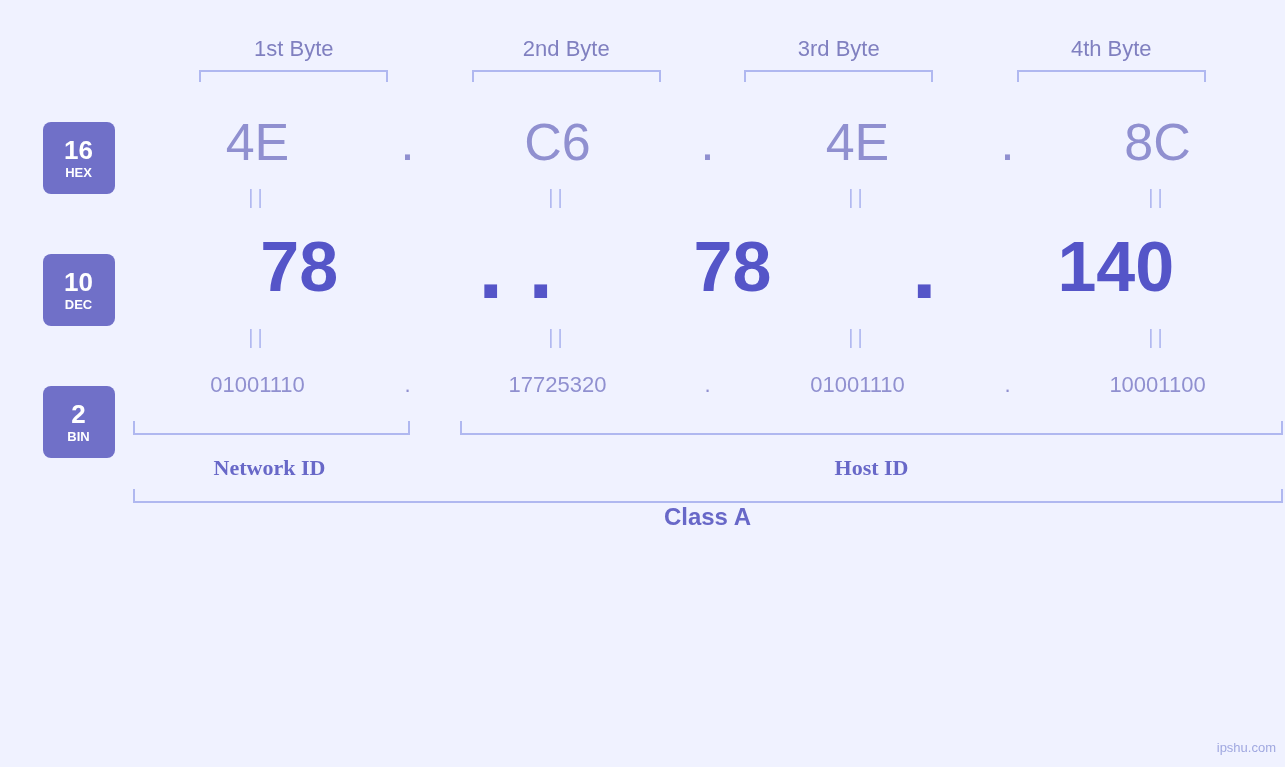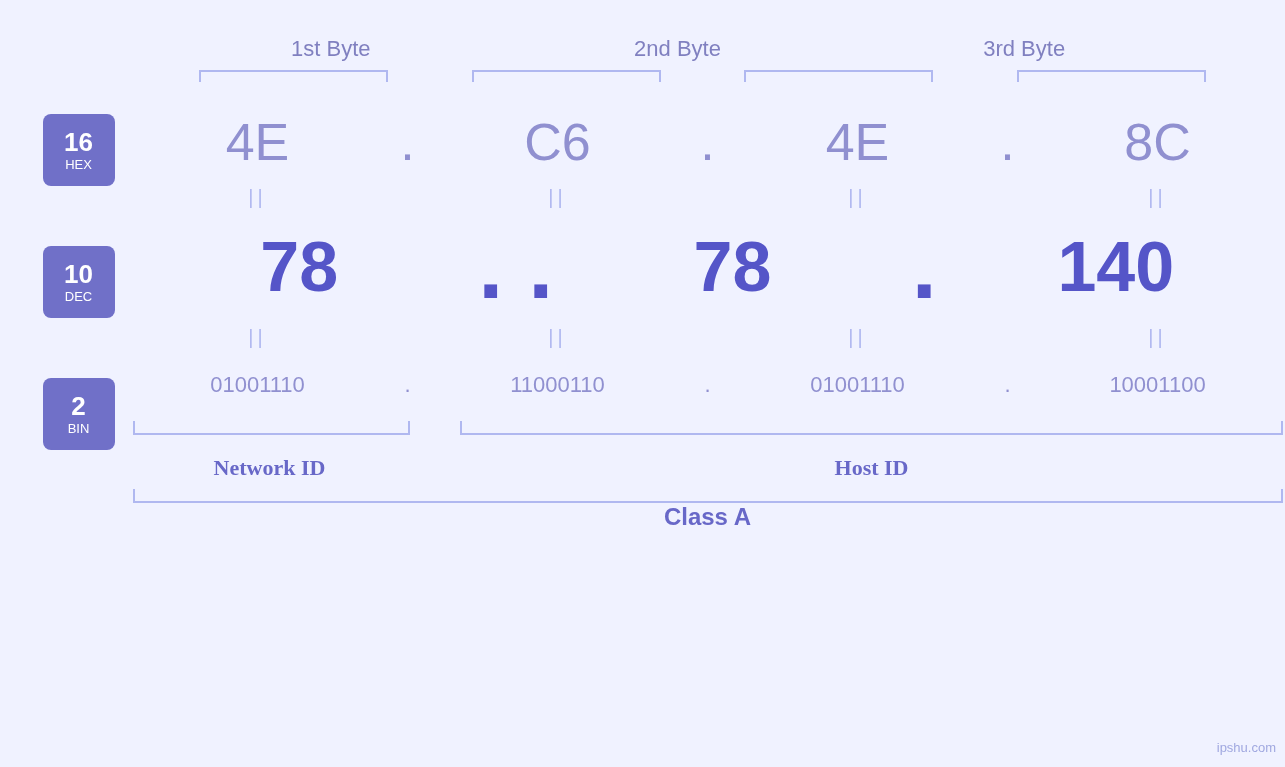--- a/index.html
+++ b/index.html
@@ -87,21 +87,21 @@
     }
 
     .badge-num {
       font-size: 26px;
       font-weight: bold;
       line-height: 1.1;
     }
 
     .badge-label {
       font-size: 13px;
-      font-weight: normal;
+      font-weight: bold;
     }
 
     
     .data-section {
       flex: 1;
       display: flex;
       flex-direction: column;
       padding-top: 0;
     }
 
@@ -230,21 +230,21 @@
     
     .watermark {
       position: absolute;
       bottom: 12px;
       right: 9px;
       color: #a0a8e0;
       font-size: 13px;
     }
 
     
-    .badge-hex { margin-top: 2px; text-align: right; }
+    .badge-hex { margin-top: 10px; text-align: right; }
     .badge-dec { margin-top: 60px; }
     .badge-bin { margin-top: 60px; }
 
     .badges-wrapper {
       display: flex;
       flex-direction: column;
       padding-left: 40px;
       padding-top: 10px;
       width: 130px;
     }
@@ -254,20 +254,21 @@
 
 <div class="container">
 
   <div class="byte-headers">
     <div class="byte-header">1st Byte</div>
     <div style="flex:0 0 50px"></div>
     <div class="byte-header">2nd Byte</div>
     <div style="flex:0 0 50px"></div>
     <div class="byte-header">3rd Byte</div>
     <div style="flex:0 0 50px"></div>
+    <div class="byte-header">4th Byte</div>
   </div>
 
   <div class="top-brackets">
     <div class="bracket-cell">
       <div class="bracket-top"></div>
     </div>
     <div style="flex:0 0 50px"></div>
     <div class="bracket-cell">
       <div class="bracket-top"></div>
     </div>
@@ -335,21 +336,21 @@
         <div class="equals-cell">||</div>
         <div class="equals-dot"></div>
         <div class="equals-cell">||</div>
         <div class="equals-dot"></div>
         <div class="equals-cell">||</div>
       </div>
 
       <div class="data-row bin-row" style="height:65px;">
         <div class="cell">01001110</div>
         <div class="dot-cell" style="font-size:22px;color:#9090d0;">.</div>
-        <div class="cell">11000110</div>
+        <div class="cell">17725320</div>
         <div class="dot-cell" style="font-size:22px;color:#9090d0;">.</div>
         <div class="cell">01001110</div>
         <div class="dot-cell" style="font-size:22px;color:#9090d0;">.</div>
         <div class="cell">10001100</div>
       </div>
 
       <div class="bottom-section" style="width:100%;margin-left:0;">
         <div class="bottom-brackets-row">
 
           <div style="flex:1;height:14px;border:2px solid #b0b8f0;border-top:none;"></div>

